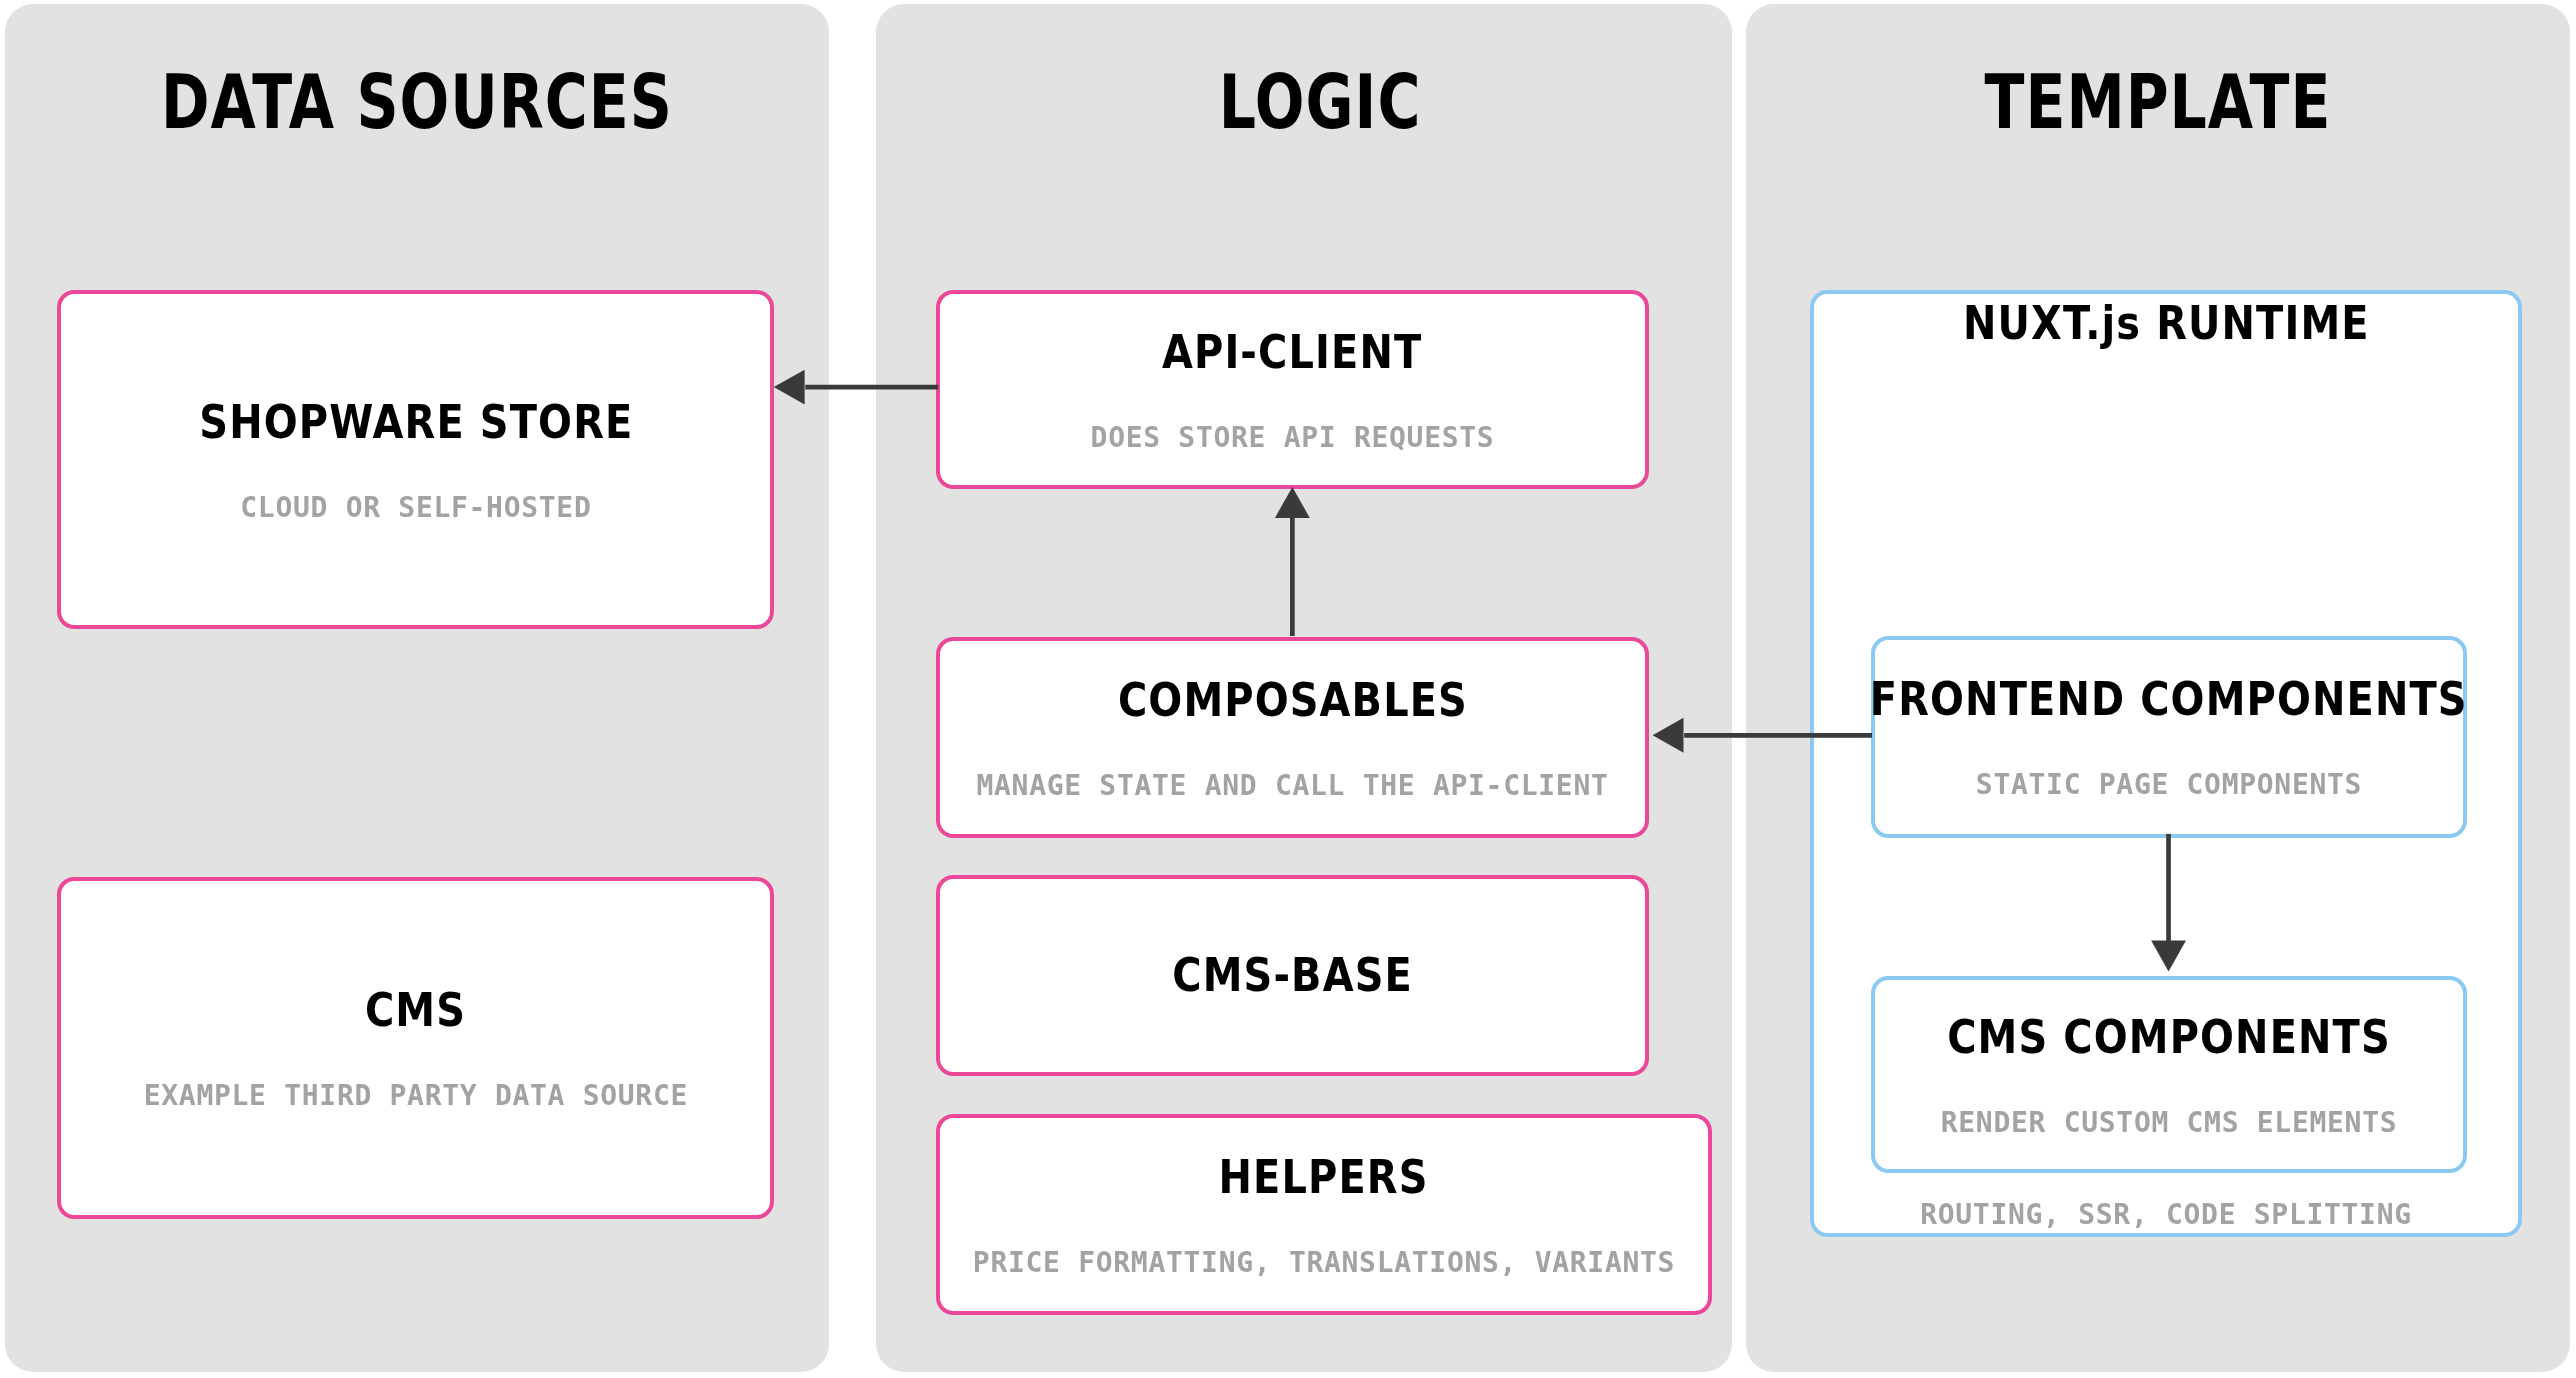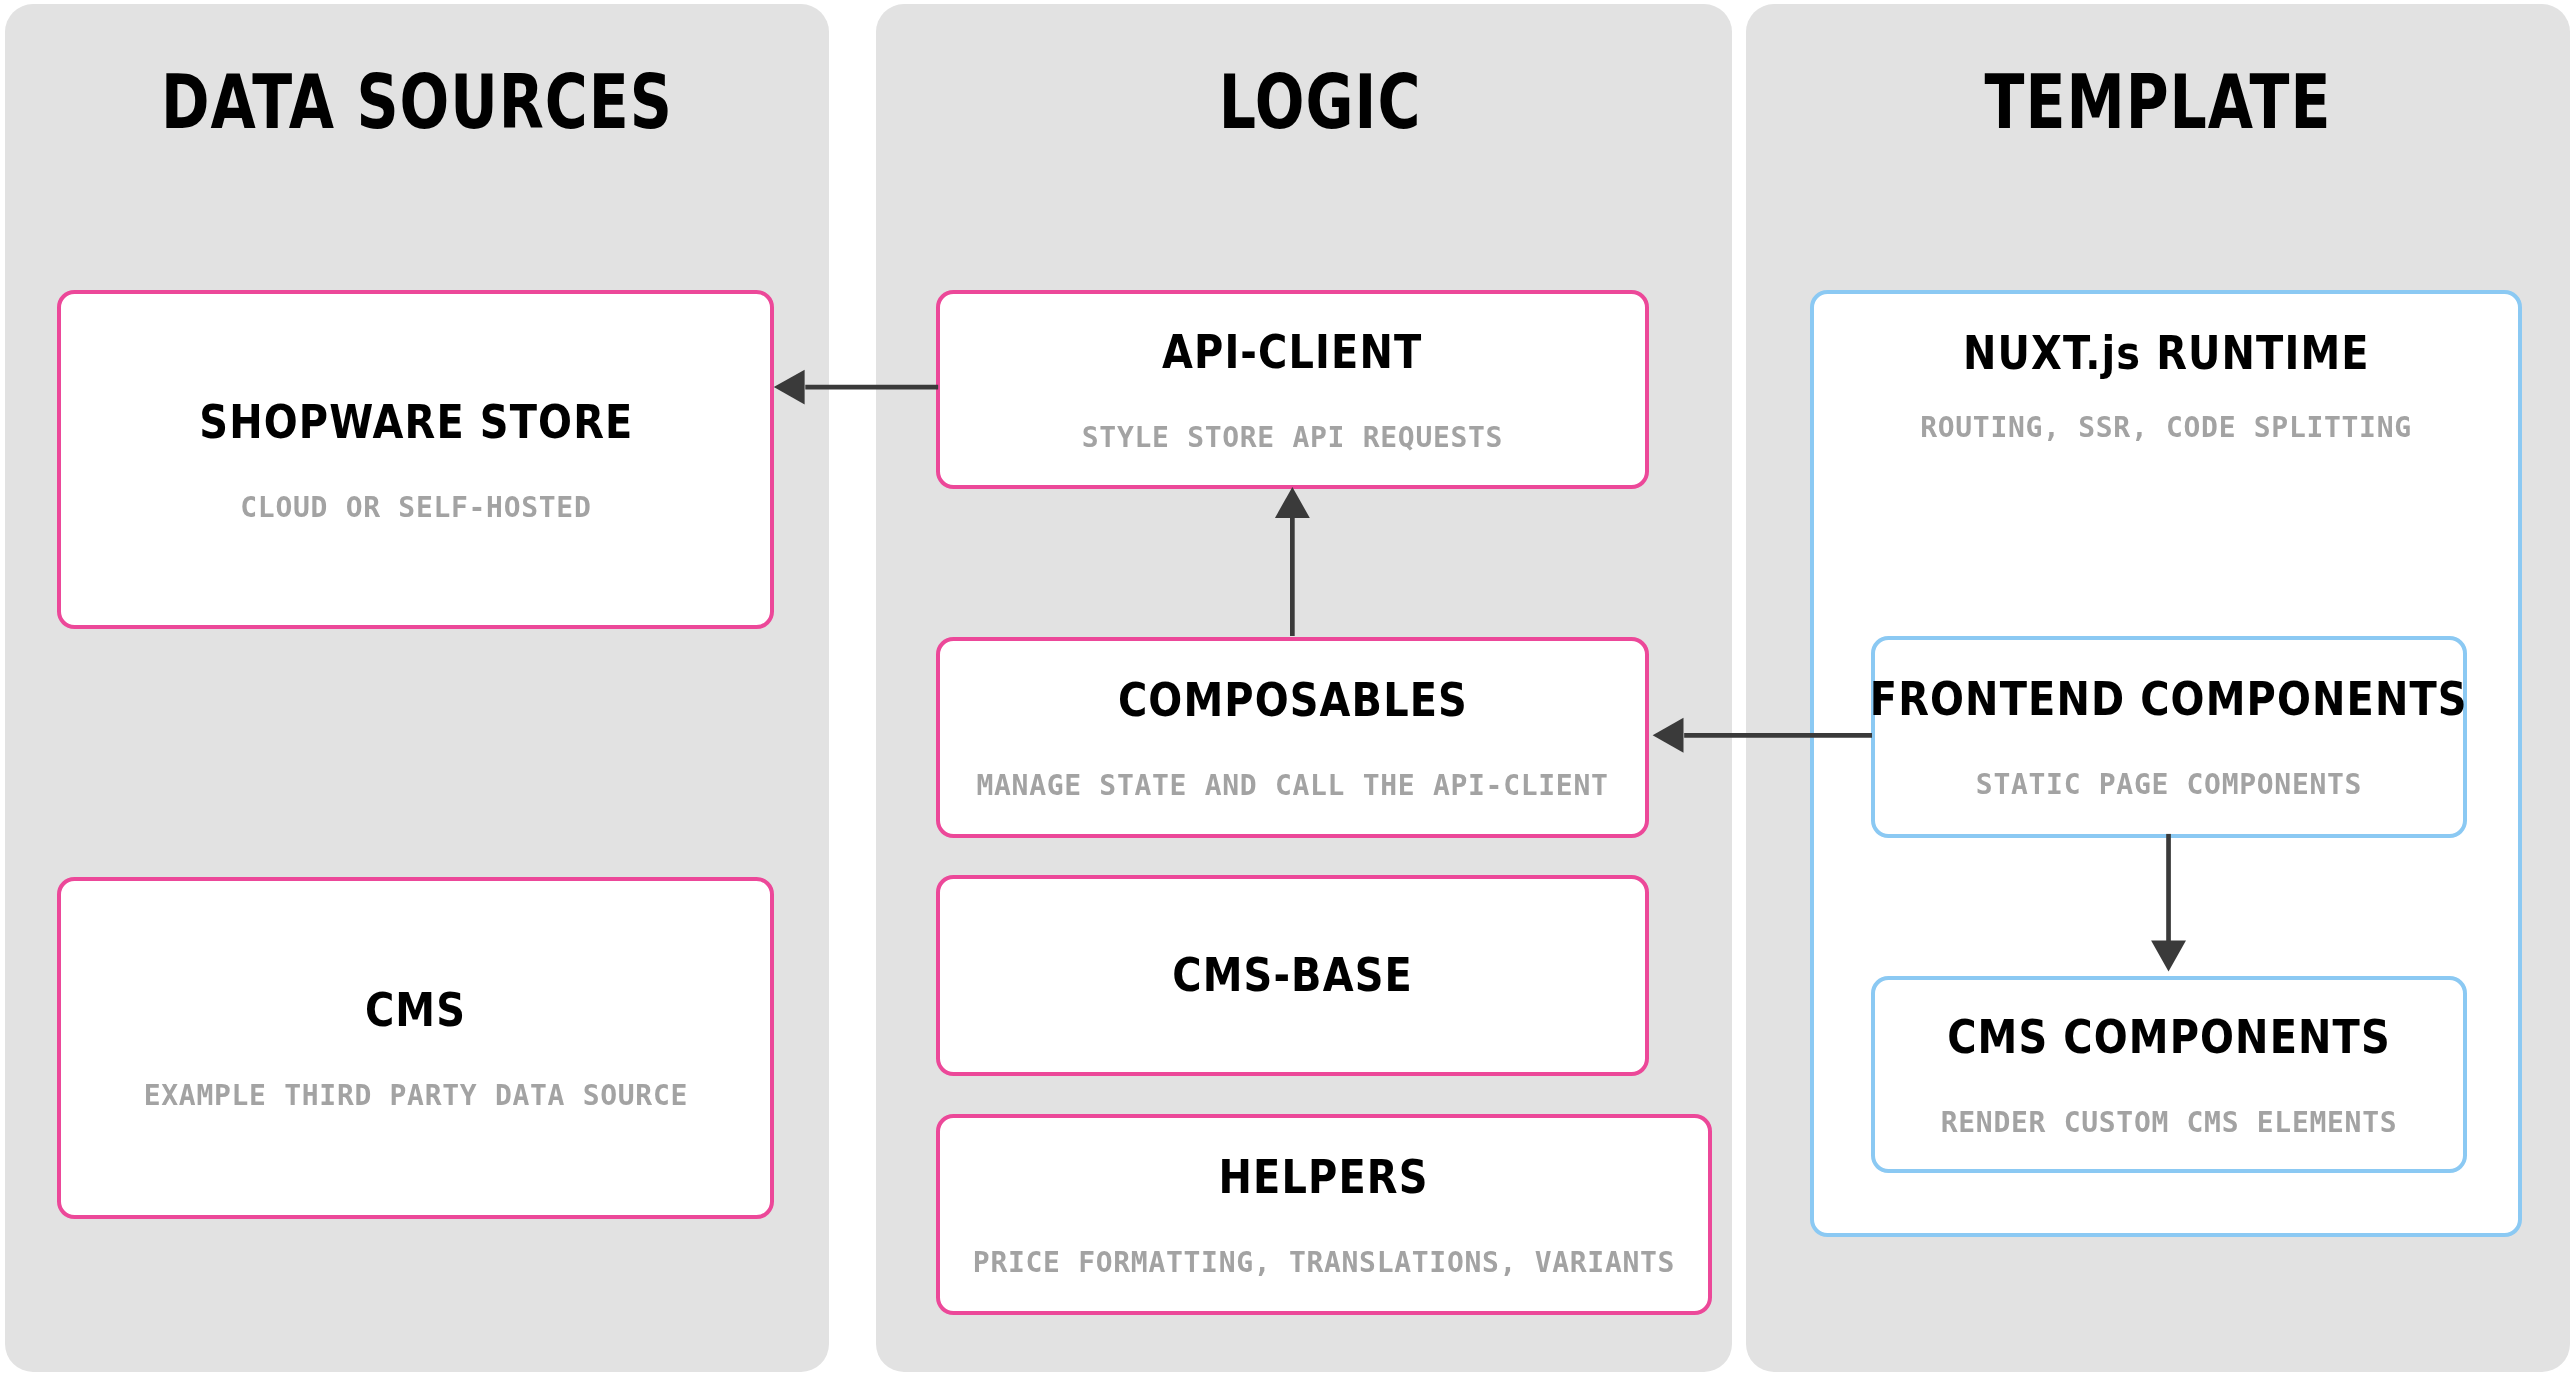--- a/index.html
+++ b/index.html
@@ -40,22 +40,21 @@
     border-radius: 17.4px;
     box-sizing: border-box;
     display: flex;
     flex-direction: column;
     align-items: center;
     justify-content: center;
     gap: 38px;
   }
   .box--light { border-color: #8bc9f3; }
   .box--top {
-    justify-content: flex-start;
-    padding-top: 30px;
+    justify-content: space-between;
     gap: 27px;
   }
   .box-title {
     font-size: 47px;
     font-weight: bold;
     color: #000000;
     line-height: 1.25;
     letter-spacing: 1.3px;
     transform: scaleX(0.85);
     white-space: nowrap;
@@ -101,21 +100,21 @@
     <div class="box box-shopware">
       <div class="box-title">SHOPWARE STORE</div>
       <div class="box-subtitle">CLOUD OR SELF-HOSTED</div>
     </div>
   </section>
 
   <section class="column col-2">
     <h2 class="col-title">LOGIC</h2>
     <div class="box box-api">
       <div class="box-title">API-CLIENT</div>
-      <div class="box-subtitle">STYLE STORE API REQUESTS</div>
+      <div class="box-subtitle">DOES STORE API REQUESTS</div>
     </div>
     <div class="box box-composables">
       <div class="box-title">COMPOSABLES</div>
       <div class="box-subtitle">MANAGE STATE AND CALL THE API-CLIENT</div>
     </div>
     <div class="box box-cmsbase">
       <div class="box-title">CMS-BASE</div>
     </div>
     <div class="box box-helpers">
       <div class="box-title">HELPERS</div>

